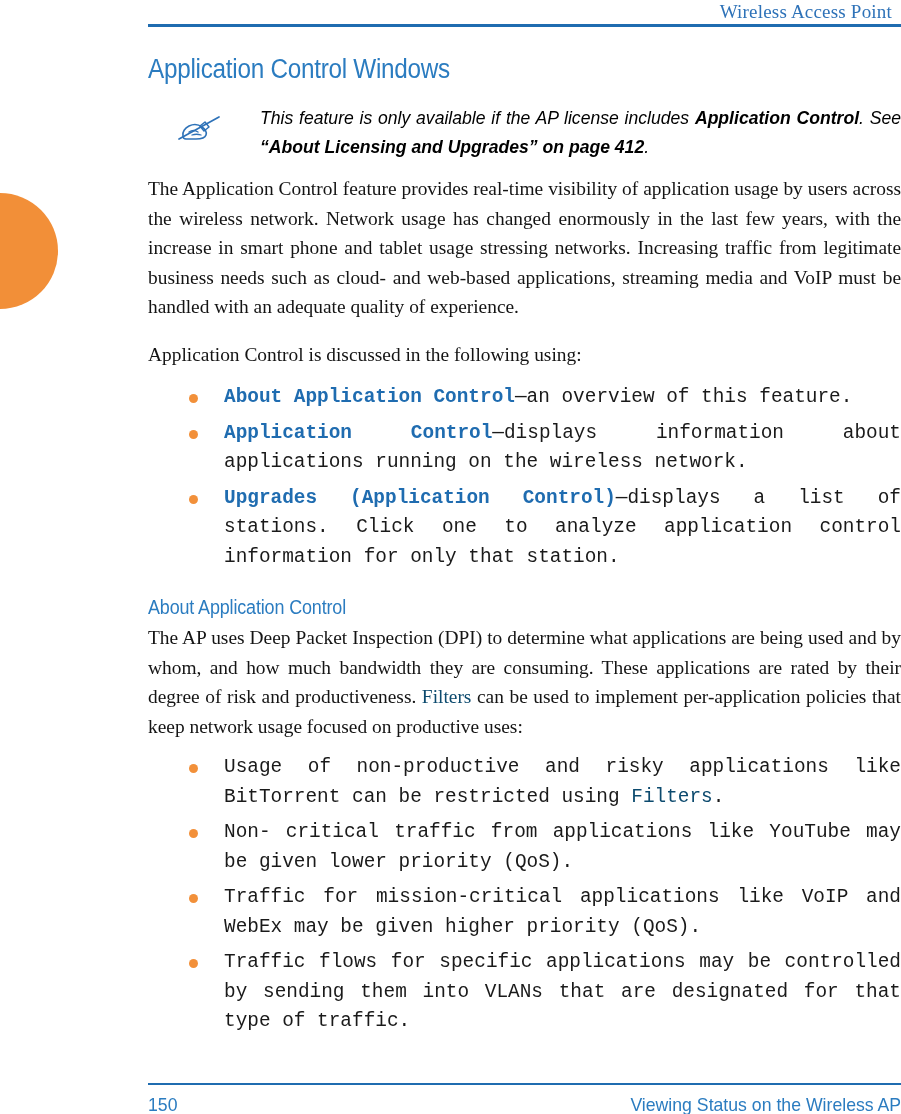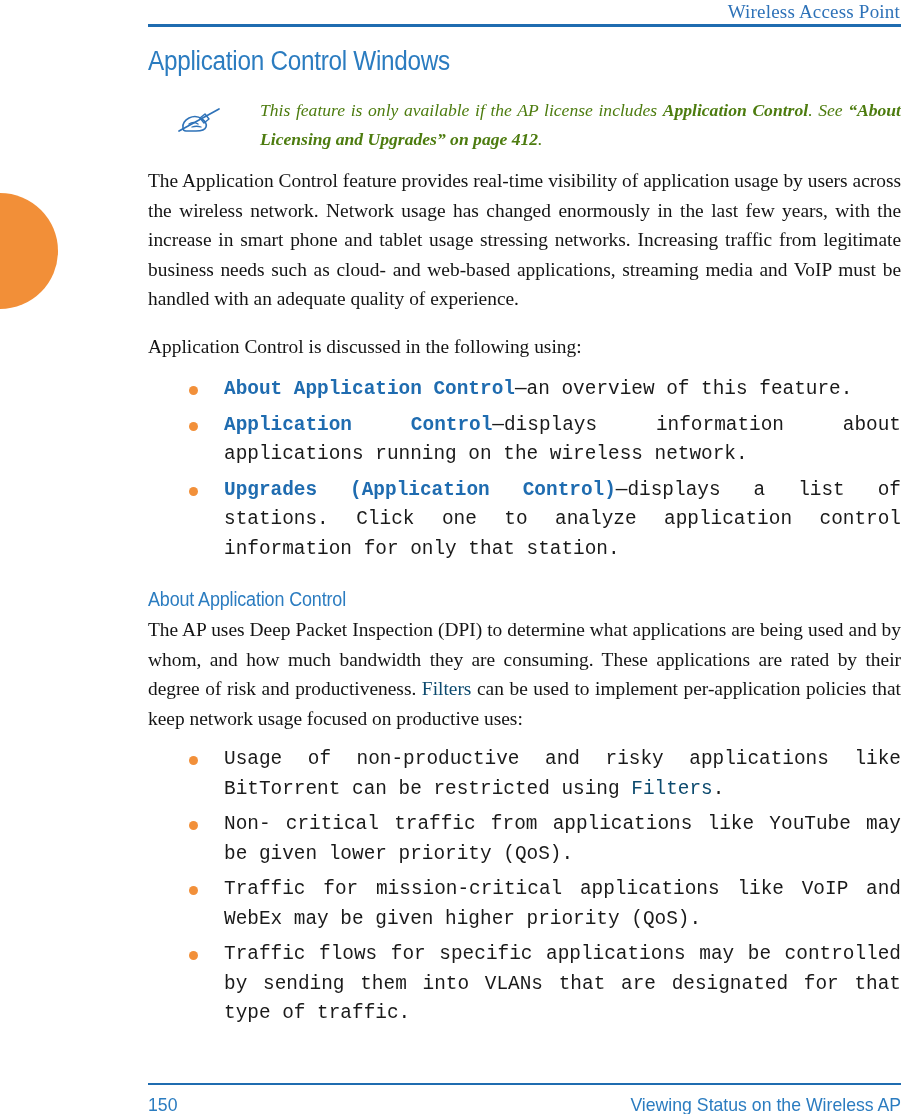--- a/index.html
+++ b/index.html
@@ -32,21 +32,21 @@
     position: absolute;
     left: 0;
     top: 0;
     width: 901px;
     height: 1114px;
   }
 
   
   #running-header {
     position: absolute;
-    left: 148px;
+    left: 140px;
     top: 0px;
     width: 753px;
     height: 26px;
     text-align: right;
   }
   #running-header .rh-text {
     font-family: "Liberation Serif", serif;
     font-size: 19px;
     color: #2e72b8;
     letter-spacing: .2px;
@@ -60,21 +60,21 @@
     top: 24px;
     width: 753px;
     height: 3px;
     background: #1f6cb0;
   }
 
   
   #content {
     position: absolute;
     left: 148px;
-    top: 40px;
+    top: 48px;
     width: 753px;
   }
 
   h1.doc-h1 {
     margin: 0;
     padding: 0;
     font-family: "Liberation Sans", sans-serif;
     font-size: 27px;
     font-weight: normal;
     color: #2b7cc0;
@@ -108,25 +108,25 @@
     min-height: 56px;
   }
   .note-icon {
     position: absolute;
     left: 28px;
     top: 4px;
     width: 46px;
     height: 40px;
   }
   .note-text {
-    font-family: Liberation Serif, serif;
+    font-family: Liberation Sans, sans-serif;
     font-style: italic;
     font-size: 17.6px;
     line-height: 29px;
-    color: #4d7c0f;
+    color: #000000;
     text-align: justify;
     text-justify: inter-word;
   }
   .note-text b { font-weight: bold; font-style: italic; }
 
   
   p.body {
     margin: 0;
     font-size: 19.4px;
     line-height: 29.5px;

